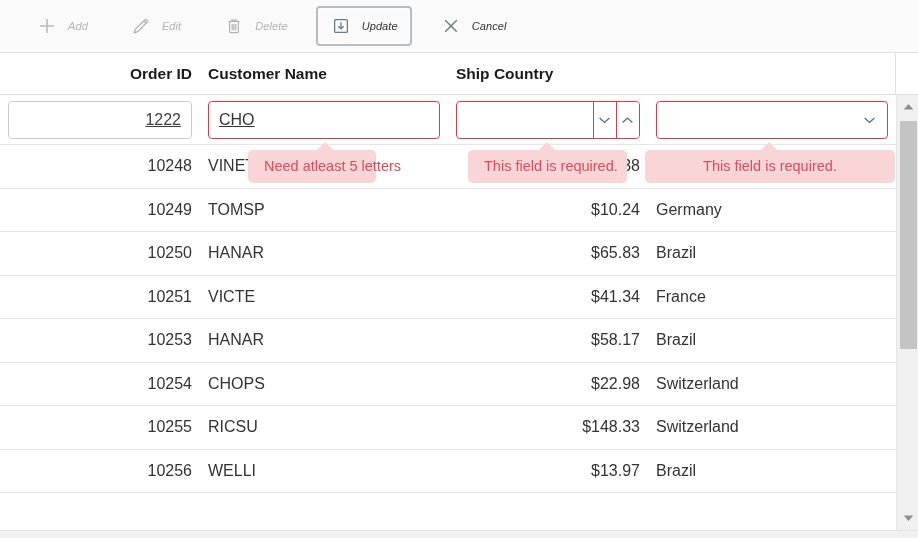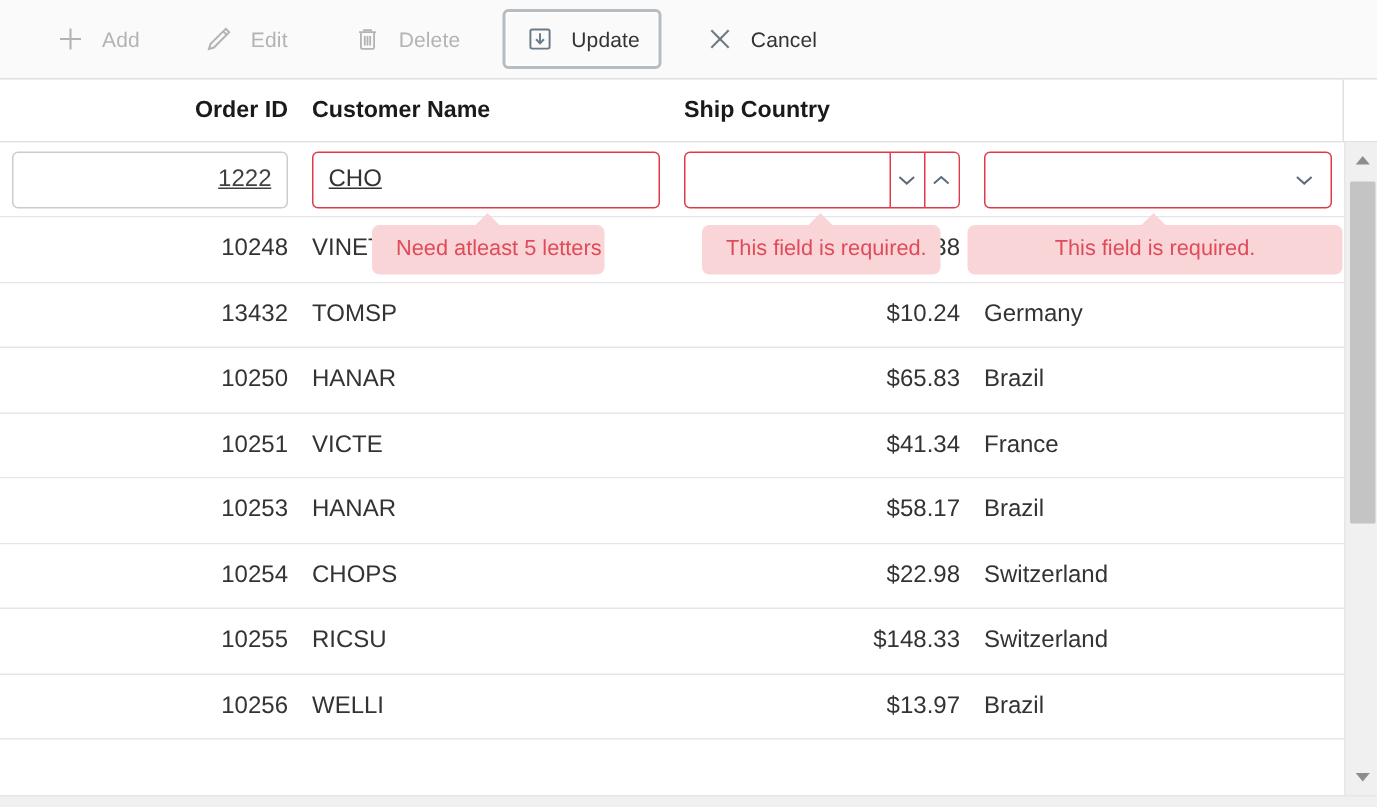--- a/index.html
+++ b/index.html
@@ -46,23 +46,24 @@
   }
   .tb-item .tb-icon {
     display: inline-flex;
     align-items: center;
     justify-content: center;
     width: 22px;
     height: 22px;
     margin-right: 10px;
   }
   .tb-item .tb-label {
-    font-size: 14px;
+    font-size: 11px;
     line-height: 1;
     letter-spacing: .1px;
+    font-style: italic;
   }
   .tb-disabled .tb-label { color: #b3b3b3; }
   .tb-disabled .tb-icon  { color: #b3b3b3; }
   .tb-enabled .tb-label  { color: #333333; }
   .tb-enabled .tb-icon   { color: #6b7a86; }
   .tb-focus {
     border: 2px solid #b6bcc0;
     background: #fafafa;
     box-shadow: 0 0 0 1px #ffffff inset;
   }
@@ -412,21 +413,21 @@
       <div class="data-area">
 
         <div class="row">
           <div class="cell c-order">10248</div>
           <div class="cell c-cust">VINET</div>
           <div class="cell c-freight">$32.38</div>
           <div class="cell c-ship">France</div>
         </div>
 
         <div class="row">
-          <div class="cell c-order">13432</div>
+          <div class="cell c-order">10249</div>
           <div class="cell c-cust">TOMSP</div>
           <div class="cell c-freight">$10.24</div>
           <div class="cell c-ship">Germany</div>
         </div>
 
         <div class="row">
           <div class="cell c-order">10250</div>
           <div class="cell c-cust">HANAR</div>
           <div class="cell c-freight">$65.83</div>
           <div class="cell c-ship">Brazil</div>
@@ -464,21 +465,21 @@
         <div class="row">
           <div class="cell c-order">10256</div>
           <div class="cell c-cust">WELLI</div>
           <div class="cell c-freight">$13.97</div>
           <div class="cell c-ship">Brazil</div>
         </div>
 
       </div>
     </div>
 
-    <div class="vtip" style="left:248px; top:97px; width:155px;">
+    <div class="vtip" style="left:248px; top:97px; width:128px;">
       <span>Need atleast 5 letters</span>
       <i style="left:68px" class="tip-arrow"></i>
     </div>
 
     <div class="vtip" style="left:468px; top:97px; width:159px;">
       <span>This field is required.</span>
       <i style="left:70px" class="tip-arrow"></i>
     </div>
 
     <div class="vtip" style="left:645px; top:97px; width:250px;">

